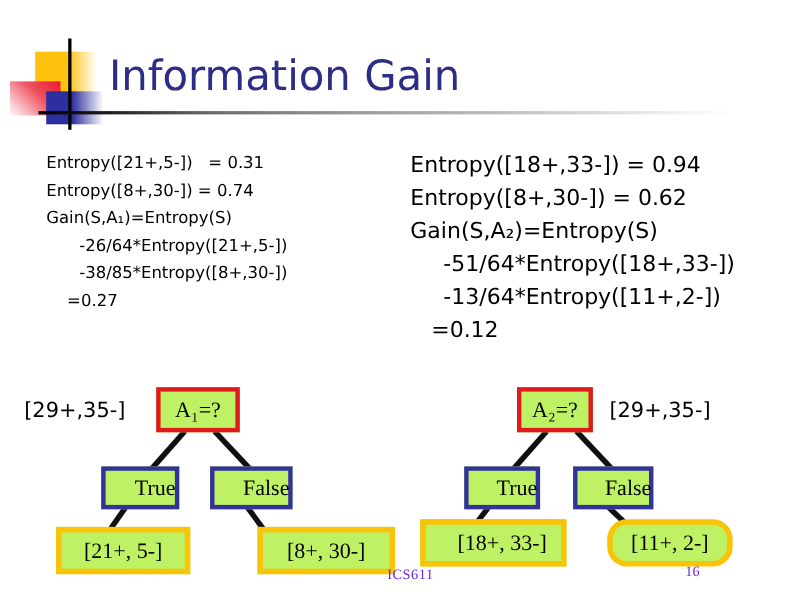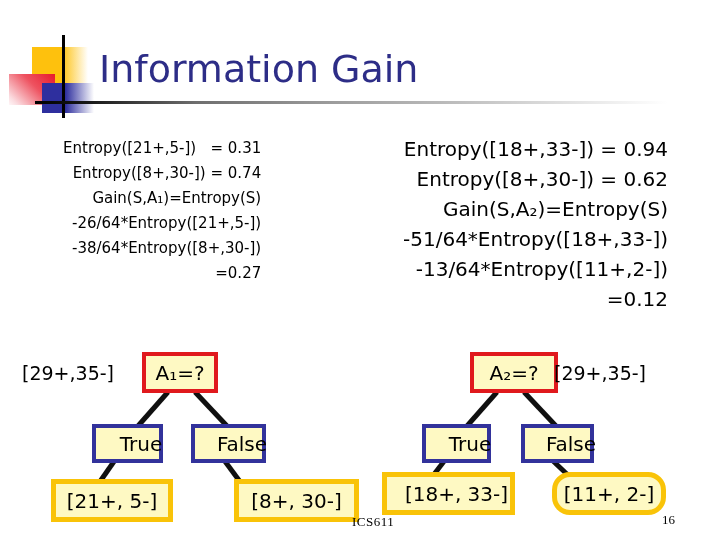--- a/index.html
+++ b/index.html
@@ -1,19 +1,19 @@
 <!DOCTYPE html>
 <html style="--title-navy: #2D2D87; --box-red: #E0191D; --box-navy: #32329B; --box-yellow: #F9C308; --deco-yellow: #FEC10D; --deco-red: #E8192B; --deco-blue: #2E2F9E;"><head>
 <meta charset="utf-8">
 <style>
   html,body{margin:0;padding:0;background:#fff;}
   body{width:720px;height:540px;overflow:hidden;
        font-family:"DejaVu Sans","Liberation Sans",sans-serif;color:#000;}
   .slide{position:relative;width:720px;height:540px;background:#ffffff;}
-  .abs{position:absolute;text-align:right;}
+  .abs{position:absolute;}
 
   
   .deco-yellow{left:32px;top:47px;width:56px;height:41px;
     background:linear-gradient(90deg,var(--deco-yellow,#FEC10D) 0%,var(--deco-yellow,#FEC10D) 52%,#ffffff 100%);}
   .deco-red{left:9px;top:74px;width:46px;height:31px;
     background:linear-gradient(225deg,var(--deco-red,#E8192B) 0%,#EE5260 42%,#FBDCE0 88%,#FEF6F7 100%);}
   .deco-blue{left:42px;top:83px;width:52px;height:30px;
     background:linear-gradient(90deg,var(--deco-blue,#2E2F9E) 0%,var(--deco-blue,#2E2F9E) 45%,#ffffff 100%);}
   .deco-vline{left:62px;top:35px;width:3px;height:83px;background:#000;}
   .title-underline{left:35px;top:101px;width:645px;height:3px;
@@ -23,53 +23,53 @@
     font-size:38px;line-height:1.15;color:var(--title-navy,#2D2D87);letter-spacing:0;}
 
   
   .calc .ln{white-space:pre;}
   .calc-left{left:42px;top:136px;font-size:15px;line-height:25px;}
   .calc-right{left:373px;top:134px;font-size:20px;line-height:30px;}
   .ind-a{padding-left:30px;}
   .ind-b{padding-left:19px;}
 
   
-  .node{position:absolute;background:#fef9c3;box-sizing:border-box;
+  .node{position:absolute;background:#bef264;box-sizing:border-box;
     display:flex;align-items:center;justify-content:center;
-    font-size:20px;line-height:1;color:#000;}
+    font-size:20px;line-height:1;color:#000;font-family:Liberation Serif, serif;}
   .node-red{border:4px solid var(--box-red,#E0191D);}
   .node-navy{border:4px solid var(--box-navy,#32329B);padding-left:27px;}
   .node-yellow{border:5px solid var(--box-yellow,#F9C308);}
   .set-label{position:absolute;font-size:19px;line-height:24px;white-space:pre;}
 
   .connectors{position:absolute;left:0;top:0;pointer-events:none;}
 
-  .footer{font-family:"Liberation Serif","DejaVu Serif",serif;font-size:13px;color:#000000;}
+  .footer{font-family:"Liberation Serif","DejaVu Serif",serif;font-size:13px;color:#6d28d9;}
   .footer-course{left:352px;top:514px;letter-spacing:.5px;}
-  .footer-page{left:662px;top:512px;}
+  .footer-page{left:623px;top:512px;}
 </style>
 </head>
 <body>
 
 <div class="slide">
 
   <div class="abs deco-yellow"></div>
   <div class="abs deco-red"></div>
   <div class="abs deco-blue"></div>
   <div class="abs deco-vline"></div>
   <div class="abs title-underline"></div>
 
   <h1 class="abs page-title">Information Gain</h1>
 
   <div class="abs calc calc-left">
     <div class="ln">Entropy([21+,5-])   = 0.31</div>
     <div class="ln">Entropy([8+,30-]) = 0.74</div>
     <div class="ln">Gain(S,A₁)=Entropy(S)</div>
     <div class="ln ind-a">-26/64*Entropy([21+,5-])</div>
-    <div class="ln ind-a">-38/64*Entropy([8+,30-])</div>
+    <div class="ln ind-a">-38/85*Entropy([8+,30-])</div>
     <div class="ln ind-b">=0.27</div>
   </div>
 
   <div class="abs calc calc-right">
     <div class="ln">Entropy([18+,33-]) = 0.94</div>
     <div class="ln">Entropy([8+,30-]) = 0.62</div>
     <div class="ln">Gain(S,A₂)=Entropy(S)</div>
     <div class="ln ind-a">-51/64*Entropy([18+,33-])</div>
     <div class="ln ind-a">-13/64*Entropy([11+,2-])</div>
     <div class="ln ind-b">=0.12</div>
@@ -88,21 +88,21 @@
     </g>
   </svg>
 
   <div class="set-label" style="left:22px;top:361px;">[29+,35-]</div>
   <div class="node node-red" style="left:142px;top:352px;width:76px;height:41px;">A₁=?</div>
   <div class="node node-navy" style="left:92px;top:424px;width:71px;height:39px;">True</div>
   <div class="node node-navy" style="left:191px;top:424px;width:75px;height:39px;">False</div>
   <div class="node node-yellow" style="left:51px;top:479px;width:122px;height:43px;">[21+, 5-]</div>
   <div class="node node-yellow" style="left:213px;top:479px;width:125px;height:43px;margin-left:21px;">[8+, 30-]</div>
 
-  <div class="node node-red" style="left:470px;top:352px;width:88px;height:41px;">A₂=?</div>
+  <div class="node node-red" style="left:470px;top:352px;width:69px;height:41px;">A₂=?</div>
   <div class="set-label" style="left:554px;top:361px;">[29+,35-]</div>
   <div class="node node-navy" style="left:422px;top:424px;width:69px;height:39px;">True</div>
   <div class="node node-navy" style="left:521px;top:424px;width:73px;height:39px;">False</div>
   <div class="node node-yellow" style="left:382px;top:472px;width:133px;height:43px;padding-left:16px;">[18+, 33-]</div>
   <div class="node node-yellow" style="left:552px;top:472px;width:114px;height:43px;border-radius:18px;">[11+, 2-]</div>
 
   <div class="abs footer footer-course">ICS611</div>
   <div class="abs footer footer-page">16</div>
 
 </div>

